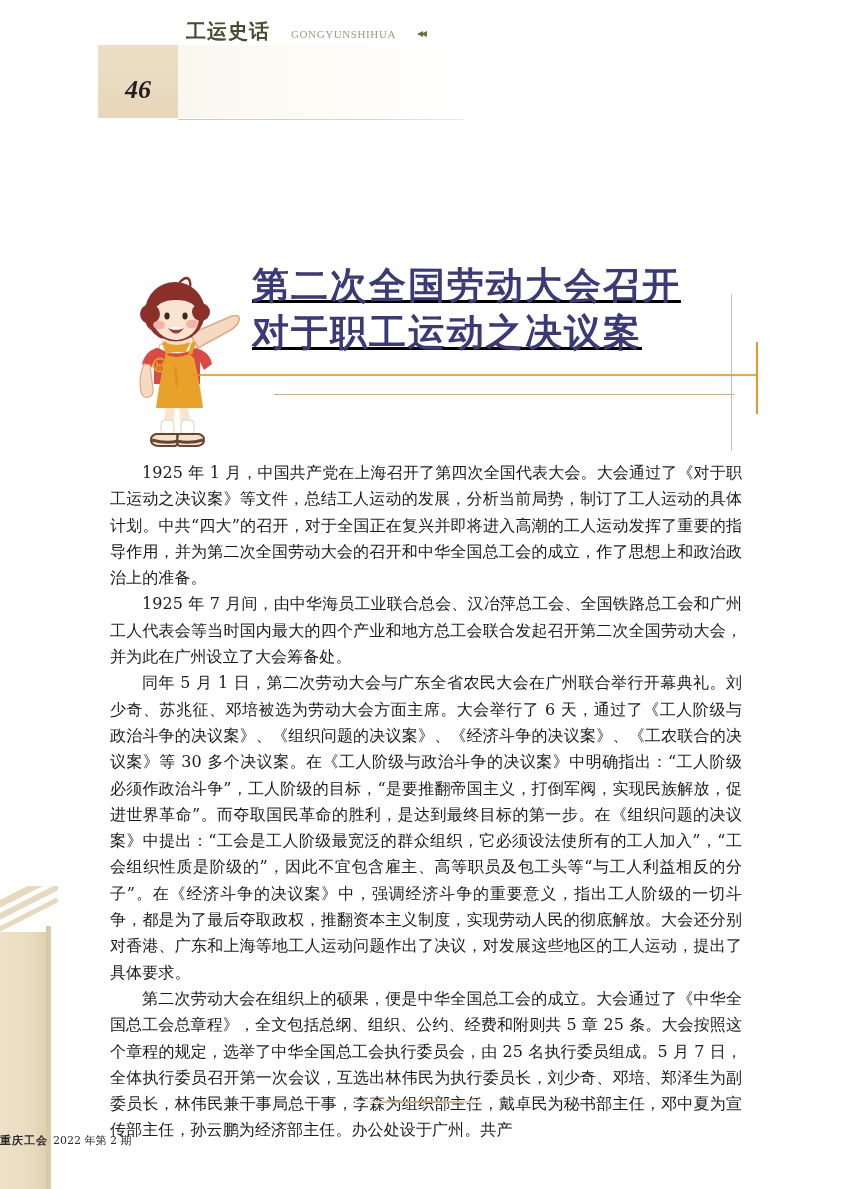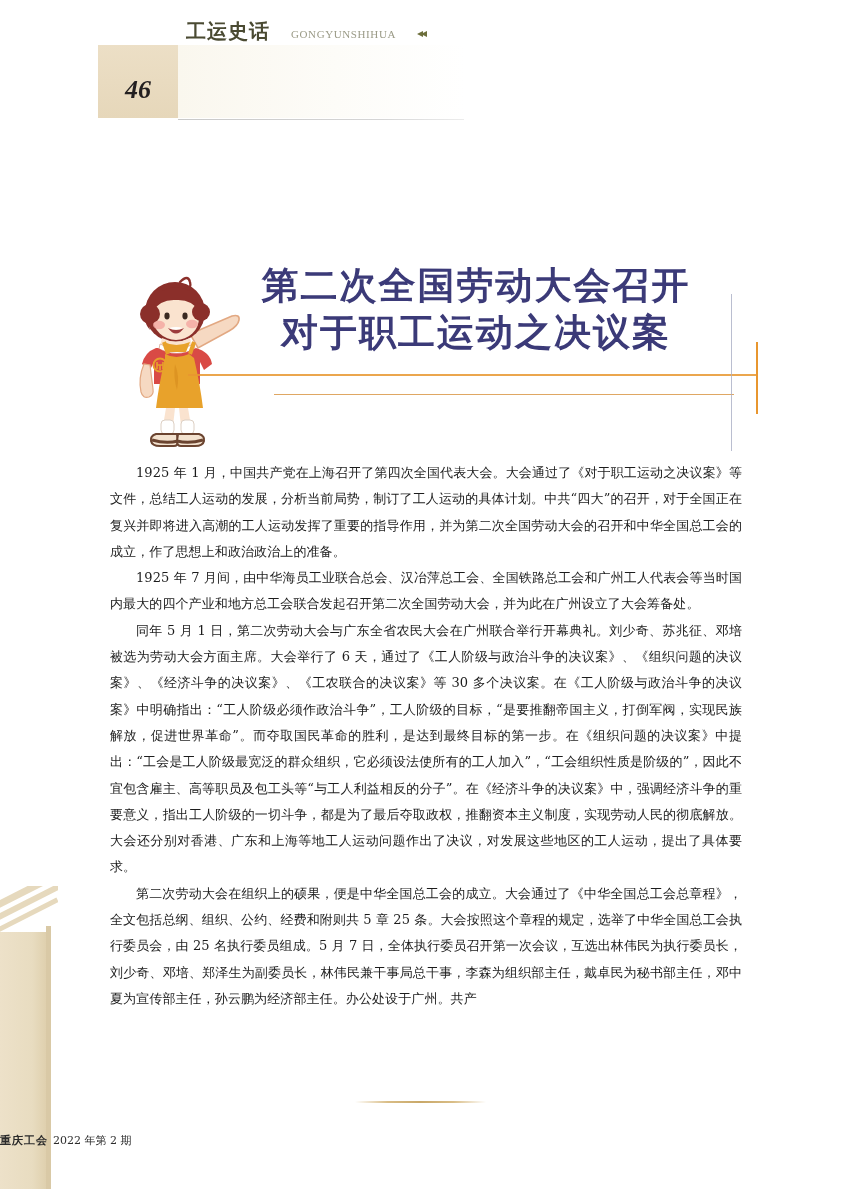--- a/index.html
+++ b/index.html
@@ -151,24 +151,25 @@
   .mascot {
     position: absolute;
     left: 128px;
     top: 18px;
     width: 118px;
     height: 180px;
   }
 
   .headline {
     position: absolute;
-    left: 236px;
+    left: 252px;
     top: 12px;
     width: 480px;
-    text-align: center;
+    text-align: left;
+    text-decoration: underline;
   }
   .headline-line {
     font-family: "DejaVu Sans", "Liberation Sans", sans-serif;
     font-weight: bold;
     font-size: 37px;
     line-height: 47px;
     letter-spacing: 2px;
     color: #3b3a78;
     white-space: nowrap;
   }
@@ -211,21 +212,21 @@
 
   
   .body-col {
     position: absolute;
     left: 110px;
     top: 460px;
     width: 632px;
   }
   .para {
     font-family: "DejaVu Serif", "Liberation Serif", serif;
-    font-size: 13px;
+    font-size: 16px;
     line-height: 26.3px;
     color: #1c1c1c;
     text-align: justify;
     text-justify: inter-character;
     text-indent: 2em;
     margin: 0;
     letter-spacing: 0.1px;
   }
 
   

